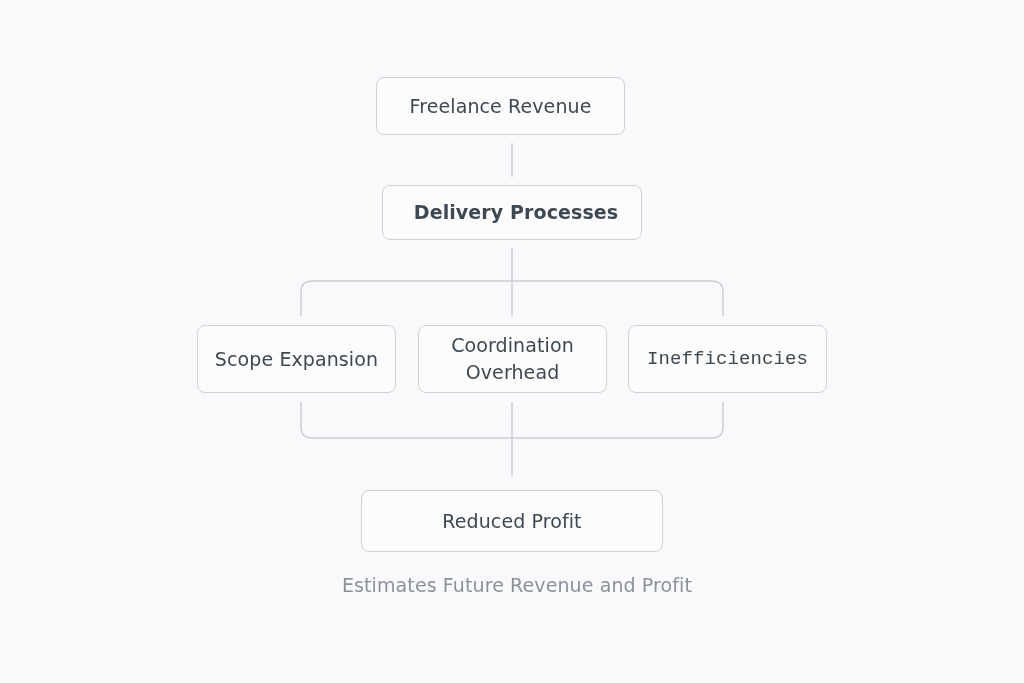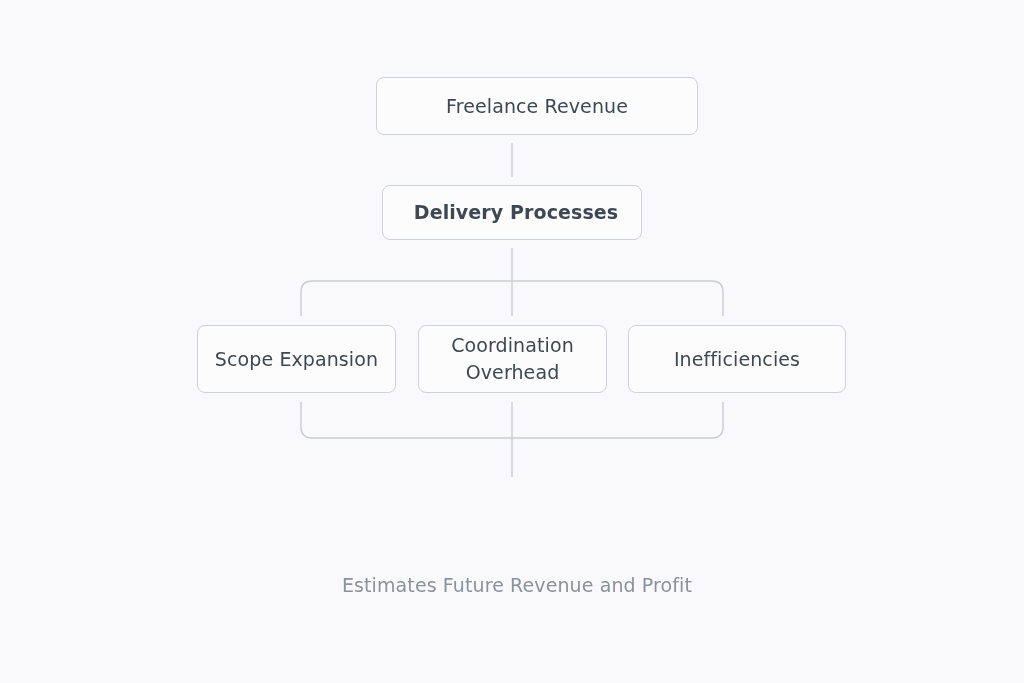--- a/index.html
+++ b/index.html
@@ -65,37 +65,40 @@
       <line x1="512" y1="248" x2="512" y2="316"></line>
 
       <path d="M301 316 V292 Q301 281 312 281 H712 Q723 281 723 292 V316"></path>
 
       <path d="M301 402 V427 Q301 438 312 438 H712 Q723 438 723 427 V402"></path>
 
       <line x1="512" y1="402" x2="512" y2="477"></line>
     </g>
   </svg>
 
-  <div class="node" style="left:376px; top:77px; width:322px; height:58px;">
+  <div class="node" style="left:376px; top:77px; width:249px; height:58px;">
     <span>Freelance Revenue</span>
   </div>
 
   <div class="node" style="left:382px; top:185px; width:260px; height:55px;font-weight:bold;">
     <span style="padding-left:8px;">Delivery Processes</span>
   </div>
 
   <div class="node" style="left:197px; top:325px; width:199px; height:68px;border-radius:8px;">
     <span>Scope Expansion</span>
   </div>
 
   <div class="node" style="left:418px; top:325px; width:189px; height:68px; flex-direction:column;">
     <span>Coordination</span>
     <span>Overhead</span>
   </div>
 
-  <div class="node" style="left:628px; top:325px; width:218px; height:68px;">
+  <div class="node" style="left:628px; top:325px; width:199px; height:68px;font-family:Liberation Mono, monospace;">
     <span>Inefficiencies</span>
   </div>
 
+  <div class="node" style="left:361px; top:490px; width:302px; height:62px;">
+    <span>Reduced Profit</span>
+  </div>
 
   <div class="caption">Estimates Future Revenue and Profit</div>
 
 </div>
 
 </body></html>

